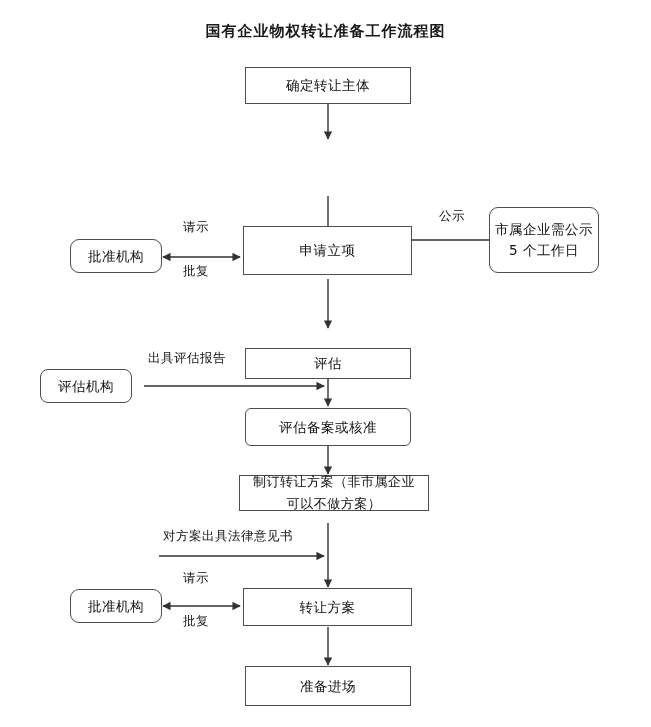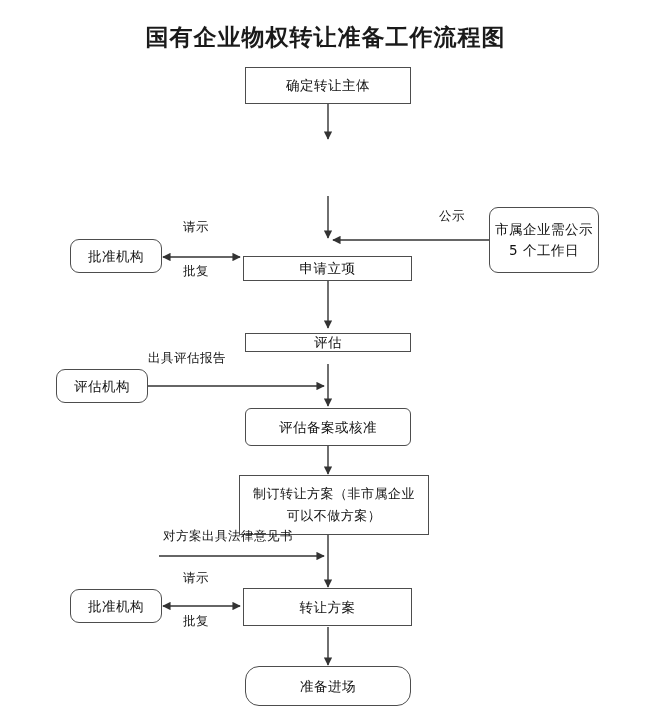--- a/index.html
+++ b/index.html
@@ -28,21 +28,21 @@
     top: 0;
     width: 651px;
     height: 727px;
   }
   .title {
     position: absolute;
     left: 0;
     top: 22px;
     width: 651px;
     text-align: center;
-    font-size: 23px;
+    font-size: 15px;
     font-weight: bold;
     letter-spacing: 1px;
     color: #1a1a1a;
   }
   .node {
     position: absolute;
     box-sizing: border-box;
     border: 1px solid #4d4d4d;
     background: #ffffff;
     display: flex;
@@ -113,56 +113,56 @@
 
   <div class="node" style="left:245px; top:67px; width:166px; height:37px;">
     <span>确定转让主体</span>
   </div>
 
 
   <div class="node rounded" style="left:70px; top:239px; width:92px; height:34px;">
     <span>批准机构</span>
   </div>
 
-  <div class="node" style="left:243px; top:256px; width:169px; height:25px;">
+  <div class="node" style="left:243px; top:226px; width:169px; height:49px;">
     <span>申请立项</span>
   </div>
 
   <div class="node rounded" style="left:489px; top:207px; width:110px; height:66px;justify-content:center;">
     <span>市属企业需公示</span>
     <span class="line2">5 个工作日</span>
   </div>
 
-  <div class="node" style="left:245px; top:333px; width:166px; height:19px;">
+  <div class="node" style="left:245px; top:348px; width:166px; height:31px;">
     <span>评估</span>
   </div>
 
-  <div class="node rounded" style="left:56px; top:369px; width:92px; height:34px;">
+  <div class="node rounded" style="left:40px; top:369px; width:92px; height:34px;border-radius:8px;">
     <span>评估机构</span>
   </div>
 
   <div class="node" style="left:245px; top:408px; width:166px; height:38px;border-radius:6px;">
     <span>评估备案或核准</span>
   </div>
 
-  <div class="node" style="left:239px; top:475px; width:190px; height:60px; font-size:13px; line-height:22px;">
+  <div class="node" style="left:239px; top:475px; width:190px; height:36px; font-size:13px; line-height:22px;">
     <span>制订转让方案（非市属企业</span>
     <span class="line2">可以不做方案）</span>
   </div>
 
 
   <div class="node rounded" style="left:70px; top:589px; width:92px; height:34px;">
     <span>批准机构</span>
   </div>
 
   <div class="node" style="left:243px; top:588px; width:169px; height:38px;">
     <span>转让方案</span>
   </div>
 
-  <div class="node" style="left:245px; top:666px; width:166px; height:40px;border-radius:14px;">
+  <div class="node" style="left:245px; top:666px; width:166px; height:40px;">
     <span>准备进场</span>
   </div>
 
   <div class="edge-label" style="left:183px; top:219px;">请示</div>
 
   <div class="edge-label" style="left:183px; top:263px;">批复</div>
 
   <div class="edge-label" style="left:428px; top:208px;margin-left:11px;">公示</div>
 
   <div class="edge-label" style="left:148px; top:350px;">出具评估报告</div>

